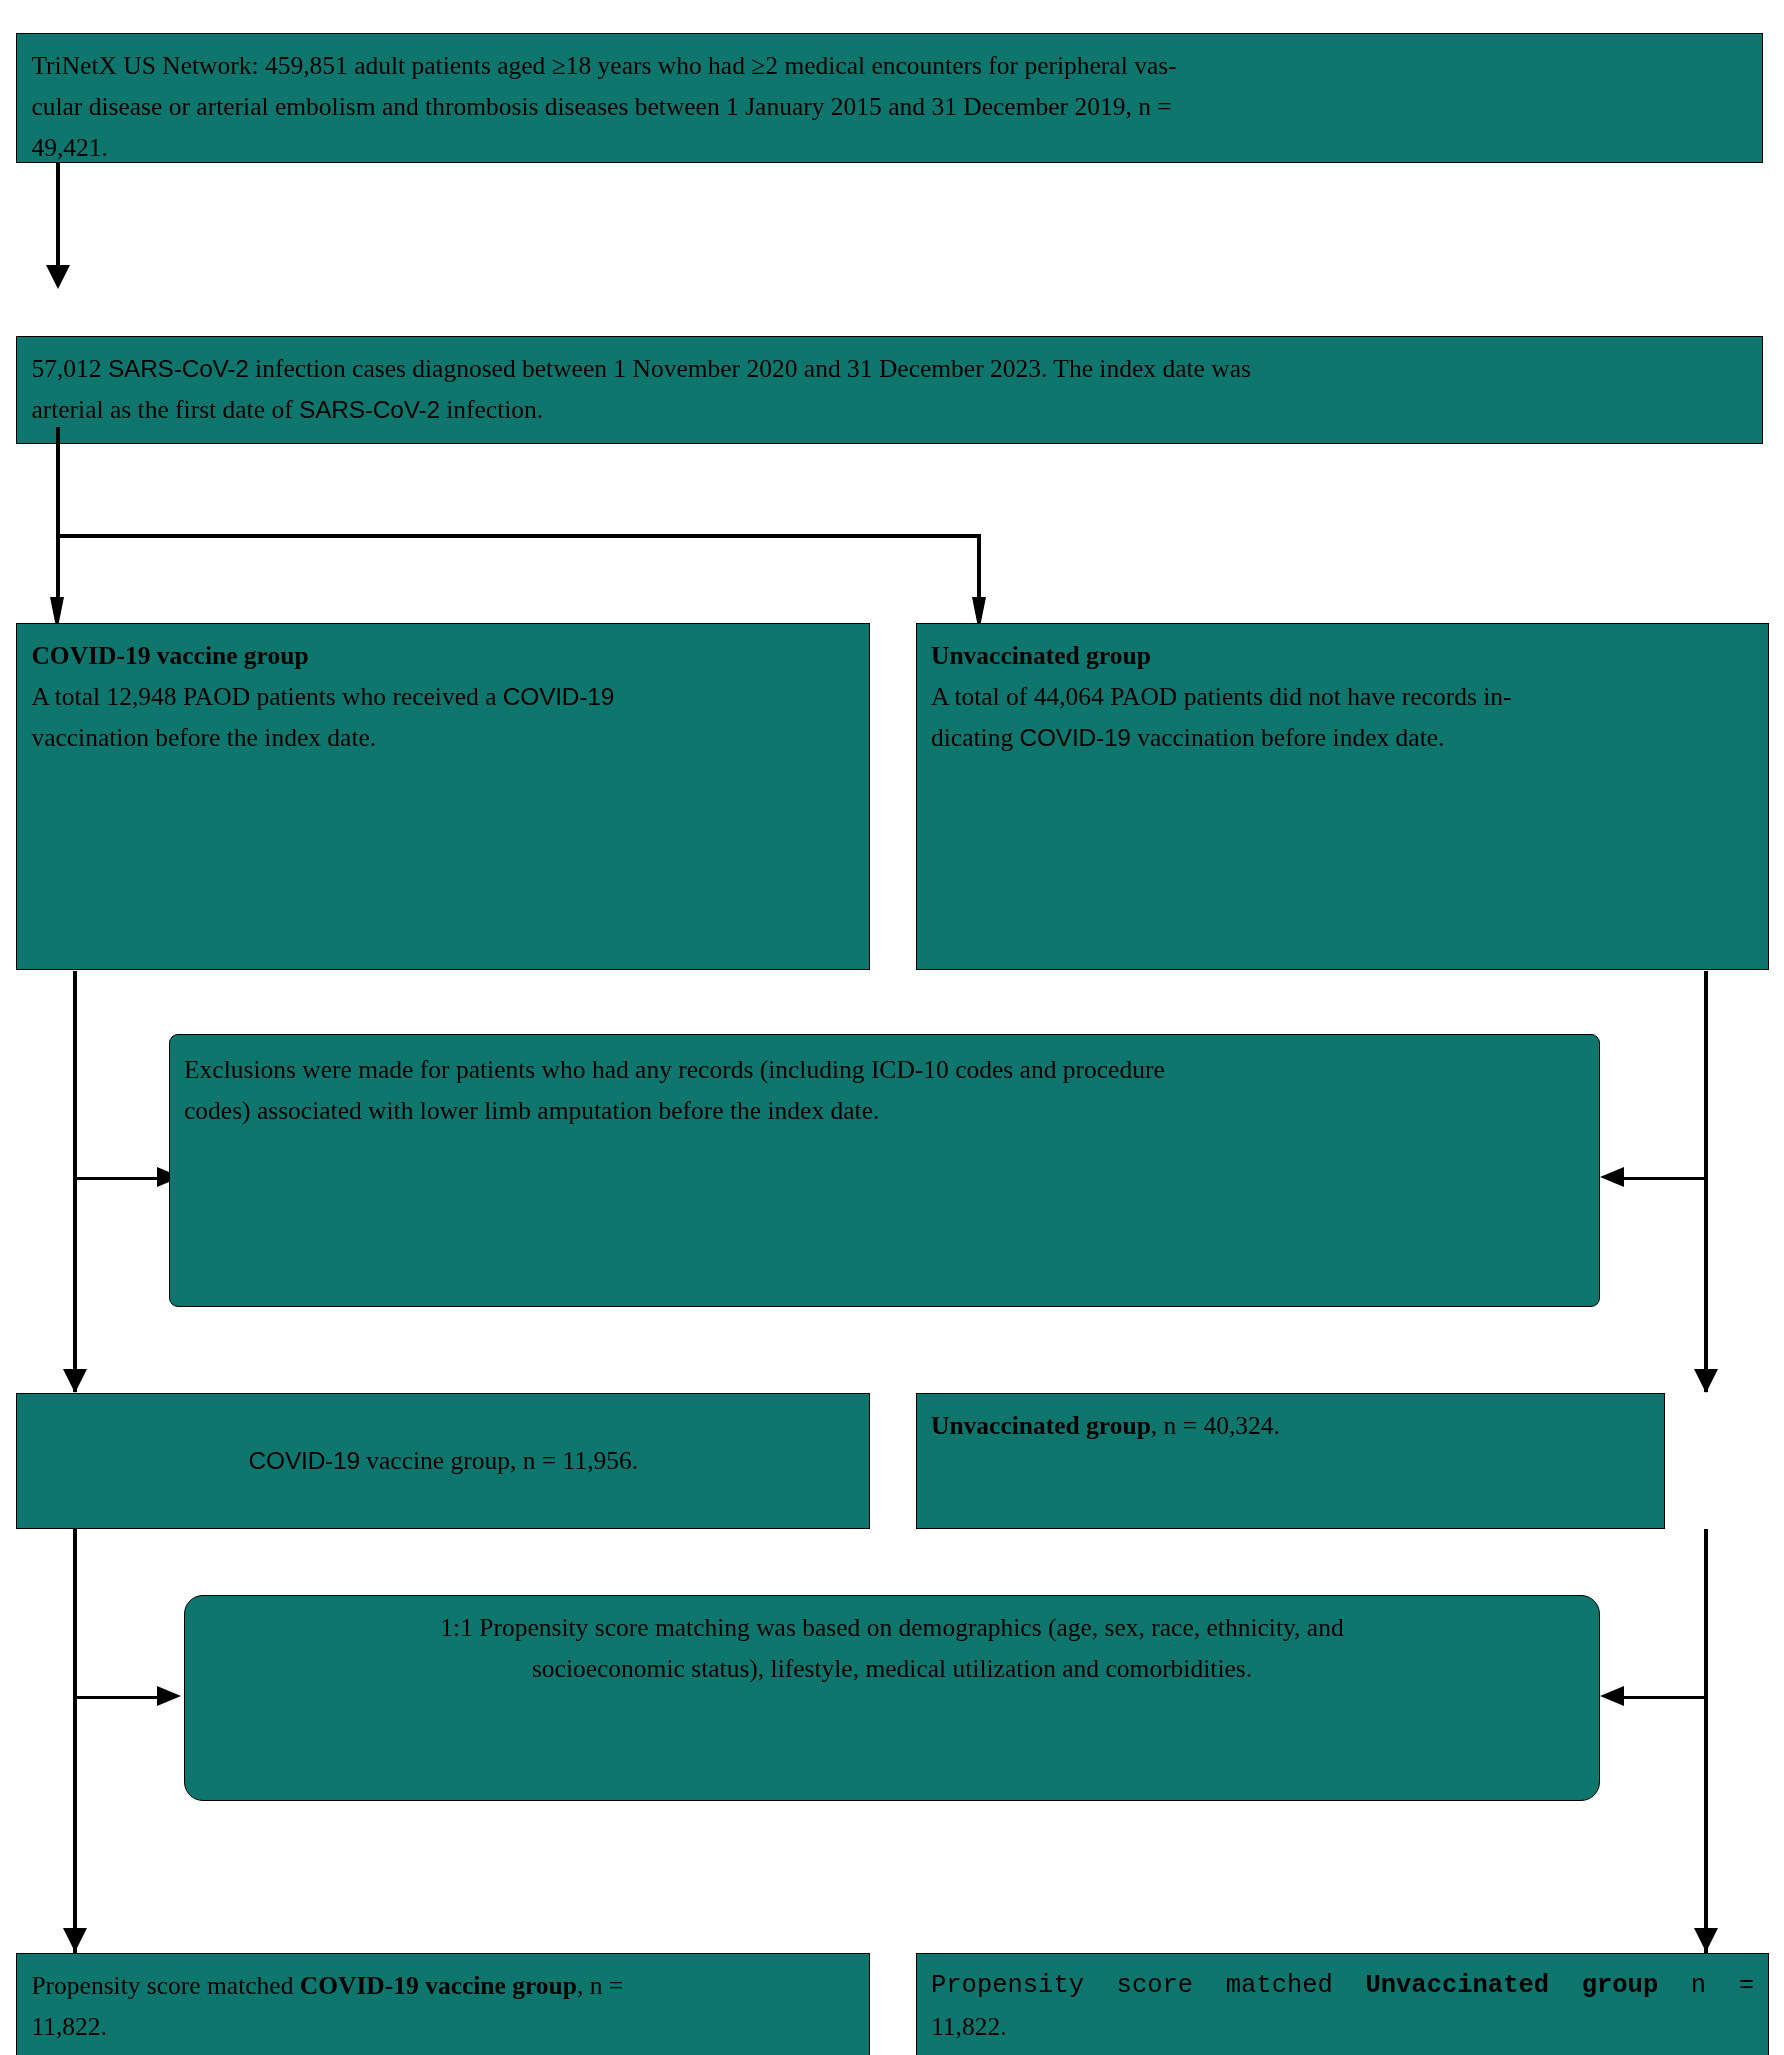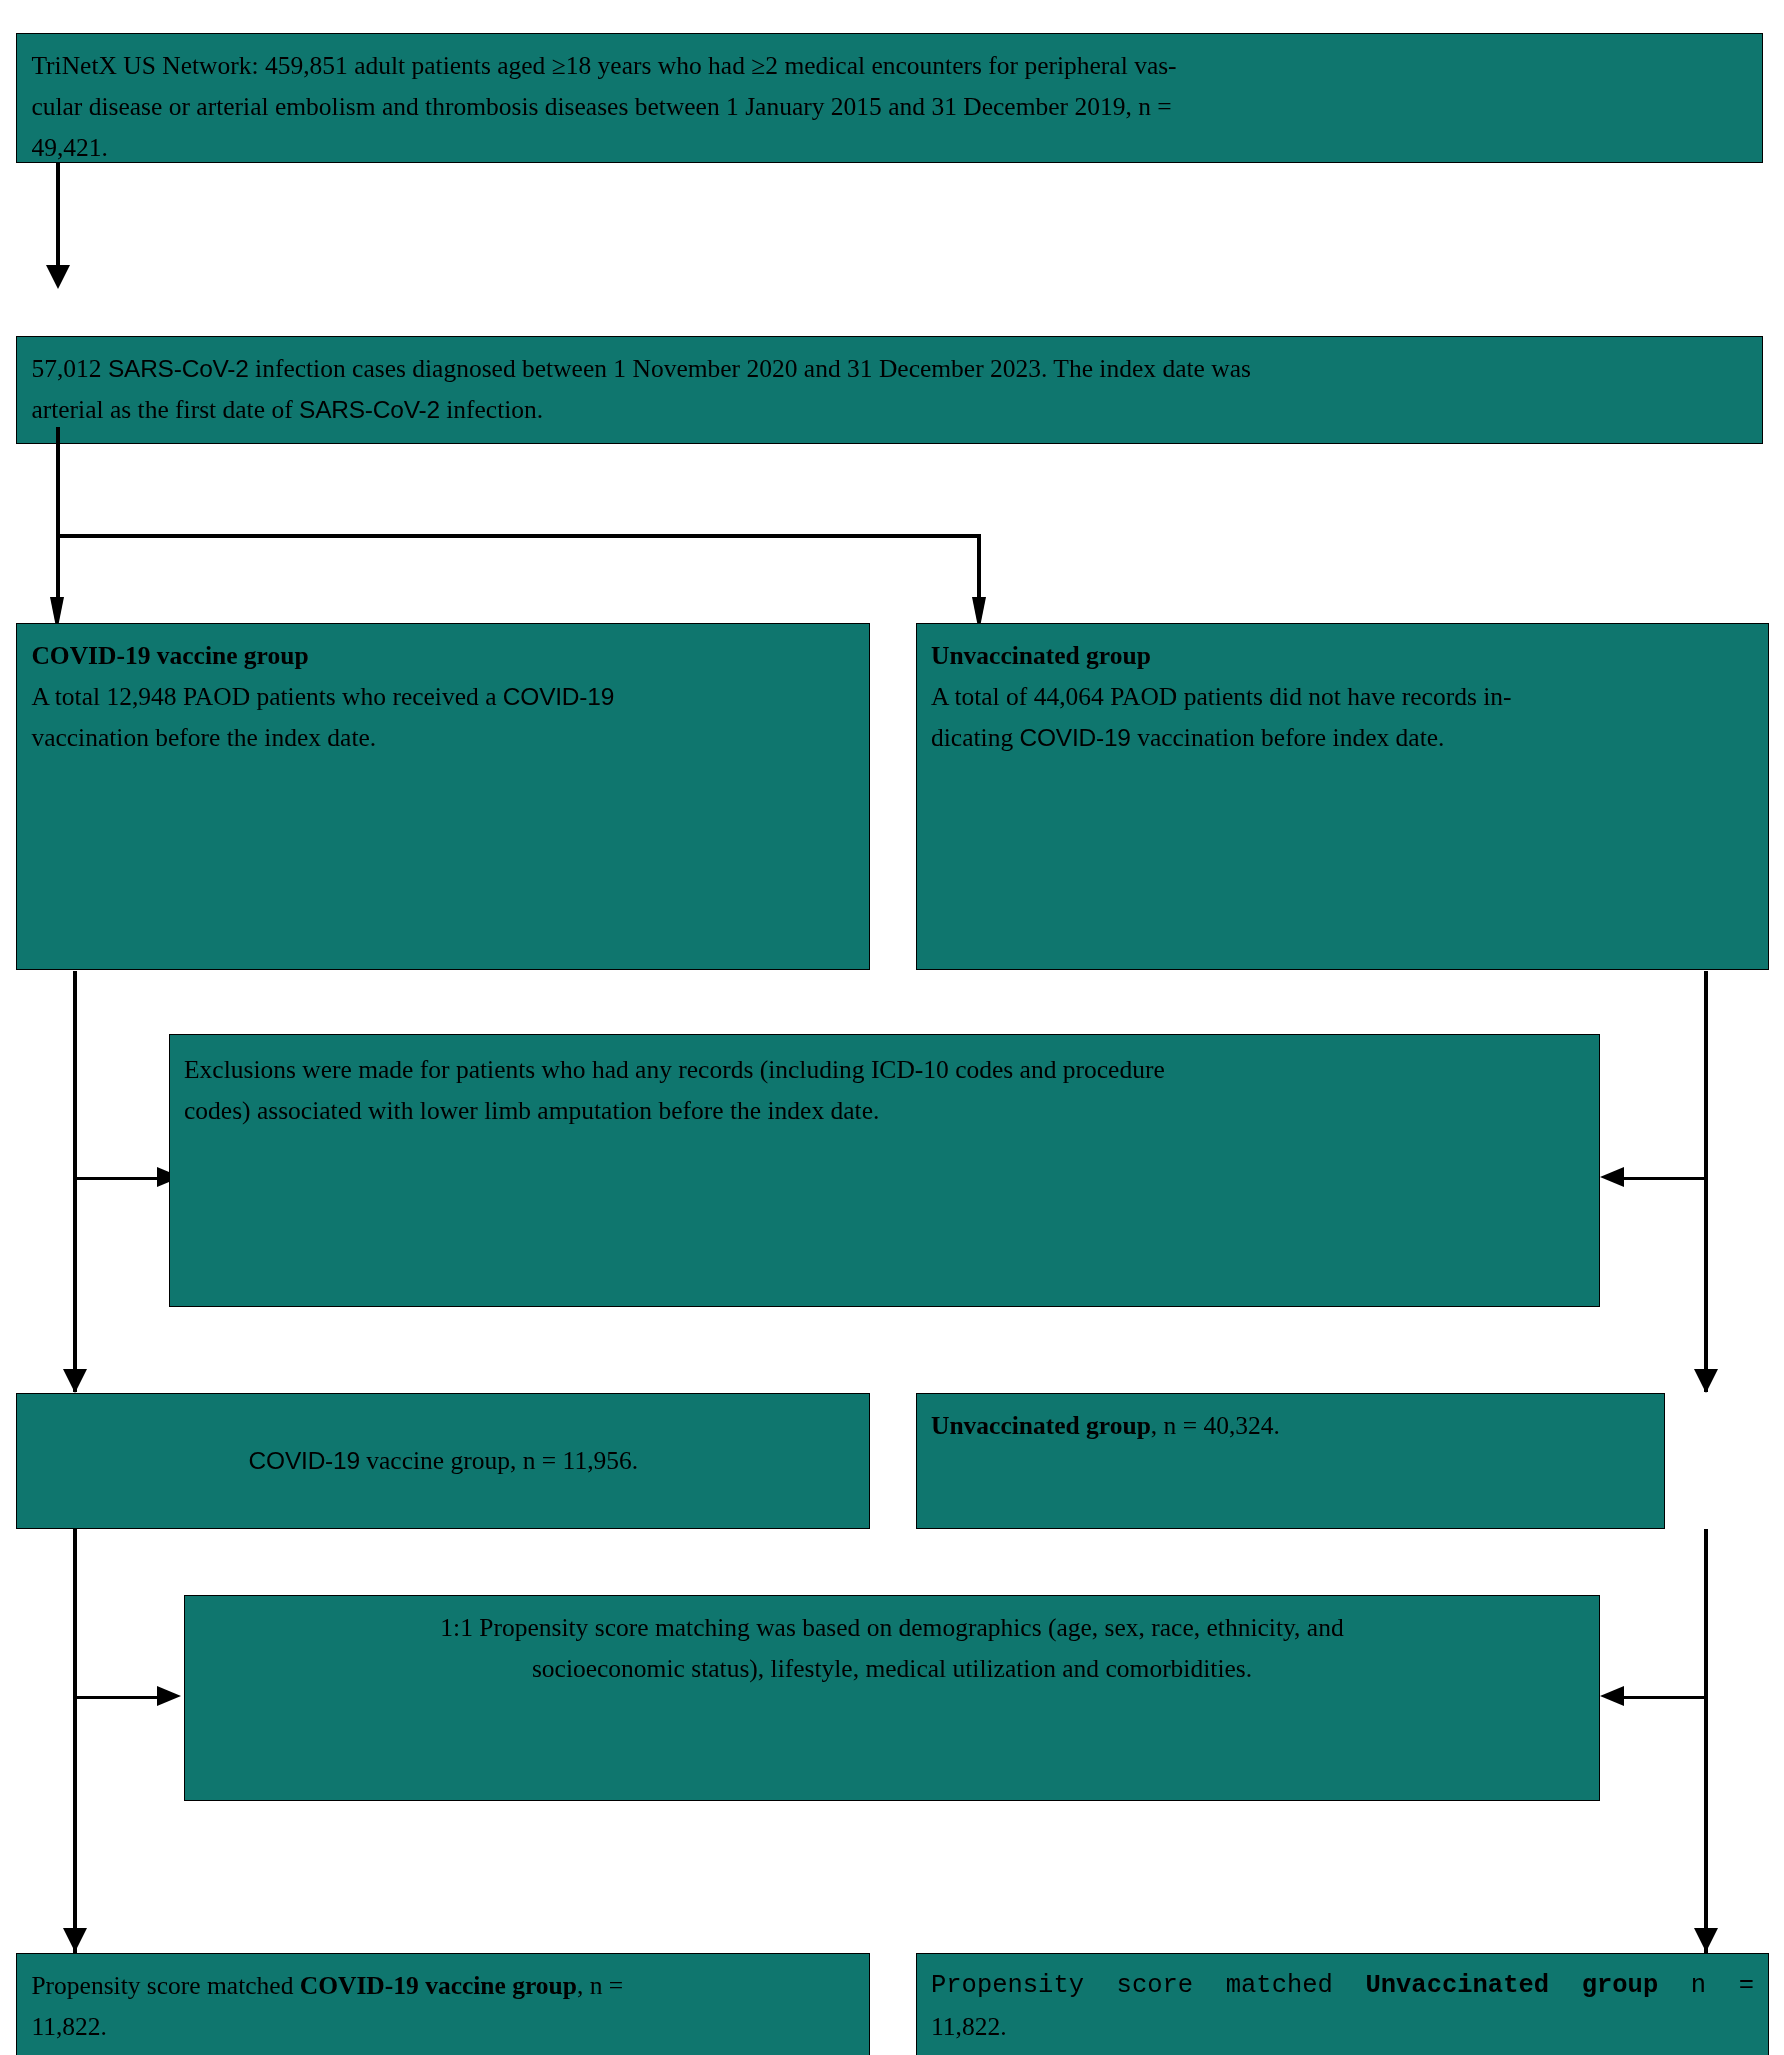--- a/index.html
+++ b/index.html
@@ -98,21 +98,21 @@
   <div class="vline" style="left:73px;top:971px;height:421px;"></div>
   <div class="arrow-down" style="left:63px;top:1369px;"></div>
   <div class="hthin" style="left:77px;top:1177px;width:80px;"></div>
   <div class="arrow-right" style="left:157px;top:1167px;"></div>
 
   <div class="vline" style="left:1704px;top:971px;height:421px;"></div>
   <div class="arrow-down" style="left:1694px;top:1369px;"></div>
   <div class="hthin" style="left:1624px;top:1177px;width:80px;"></div>
   <div class="arrow-left" style="left:1600px;top:1167px;"></div>
 
-  <div class="box just" style="left:169px;top:1034px;width:1431px;height:273px;padding-top:14px;">
+  <div class="box just" style="left:169px;top:1034px;width:1431px;height:273px;padding-top:14px;border-radius:9px;">
     <span class="t">Exclusions were made for patients who had any records (including ICD-10 codes and procedure</span>
     <span class="t">codes) associated with lower limb amputation before the index date.</span>
   </div>
 
   <div class="box ctr" style="left:16.4px;top:1393px;width:854px;height:136px;display:flex;align-items:center;justify-content:center;">
     <span class="t"><span class="sans">COVID-19</span><span> vaccine group, n = 11,956.</span></span>
   </div>
 
   <div class="box" style="left:916px;top:1393px;width:749px;height:136px;">
     <span class="t"><span class="b">Unvaccinated group</span><span>, n = 40,324.</span></span>
@@ -121,21 +121,21 @@
   <div class="vline" style="left:73px;top:1529px;height:424px;"></div>
   <div class="arrow-down" style="left:63px;top:1928px;"></div>
   <div class="hthin" style="left:77px;top:1696px;width:80px;"></div>
   <div class="arrow-right" style="left:157px;top:1686px;"></div>
 
   <div class="vline" style="left:1704px;top:1529px;height:424px;"></div>
   <div class="arrow-down" style="left:1694px;top:1928px;"></div>
   <div class="hthin" style="left:1624px;top:1696px;width:80px;"></div>
   <div class="arrow-left" style="left:1600px;top:1686px;"></div>
 
-  <div class="box ctr" style="left:184px;top:1595px;width:1416px;height:206px;">
+  <div class="box ctr" style="left:184px;top:1595px;width:1416px;height:206px;border-radius:19px;">
     <span class="t">1:1 Propensity score matching was based on demographics (age, sex, race, ethnicity, and</span>
     <span class="t">socioeconomic status), lifestyle, medical utilization and comorbidities.</span>
   </div>
 
   <div class="box" style="left:16.4px;top:1953px;width:854px;height:136px;">
     <span class="t"><span>Propensity score matched </span><span class="b">COVID-19 vaccine group</span><span>, n =</span></span>
     <span class="t">11,822.</span>
   </div>
 
   <div class="box" style="left:916px;top:1953px;width:853px;height:136px;">

